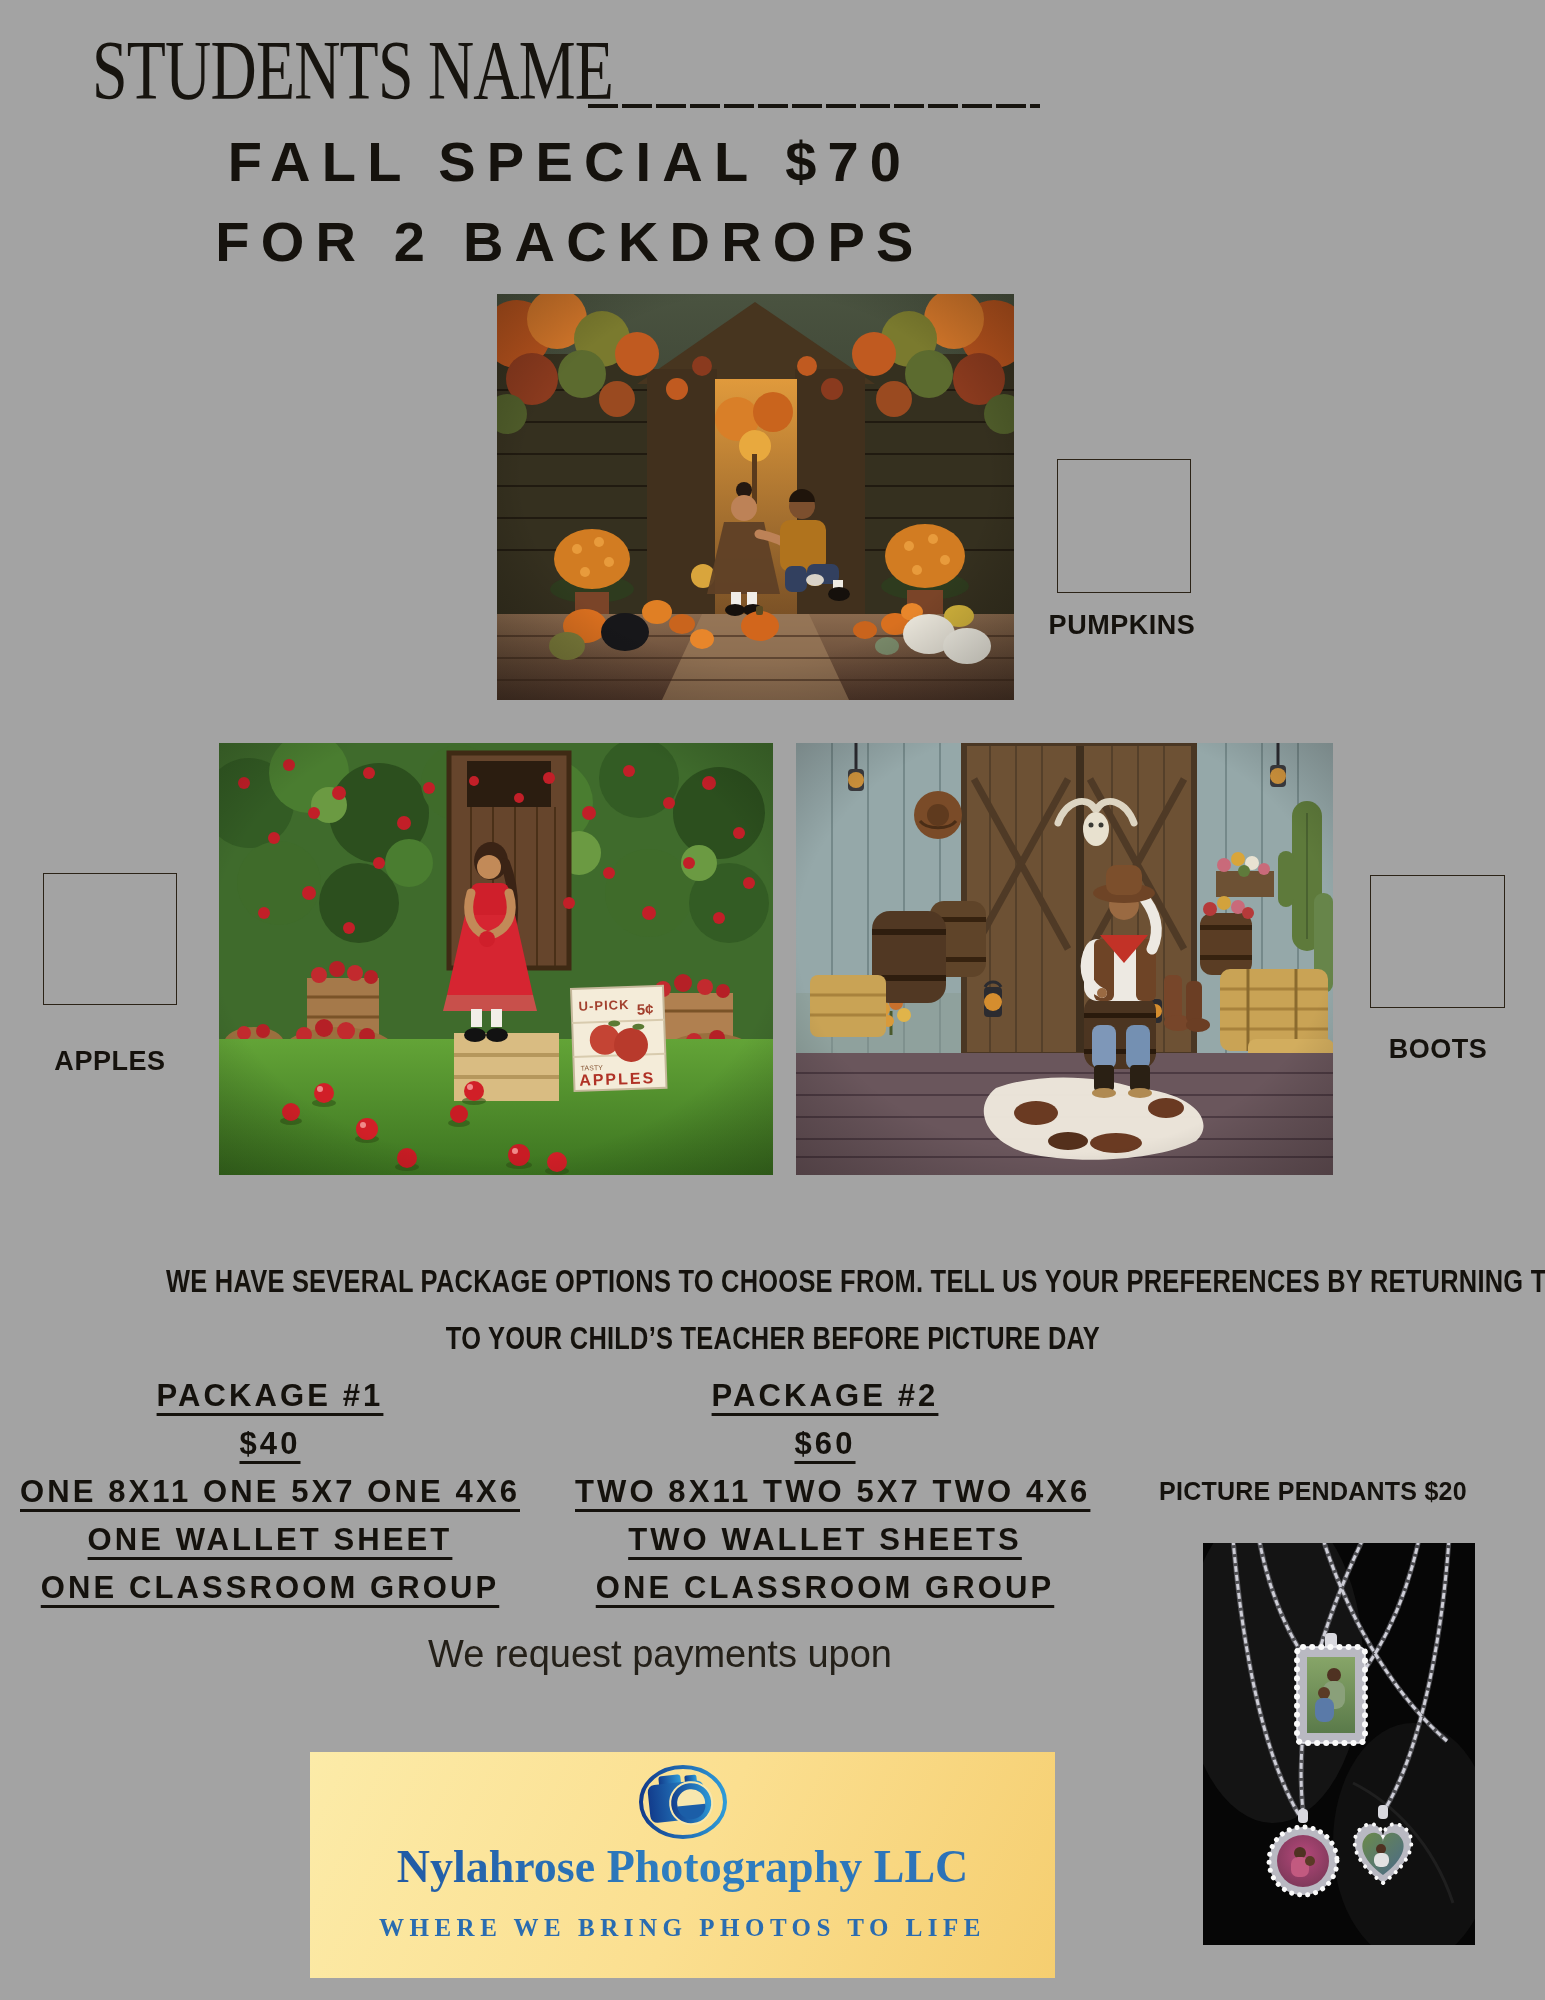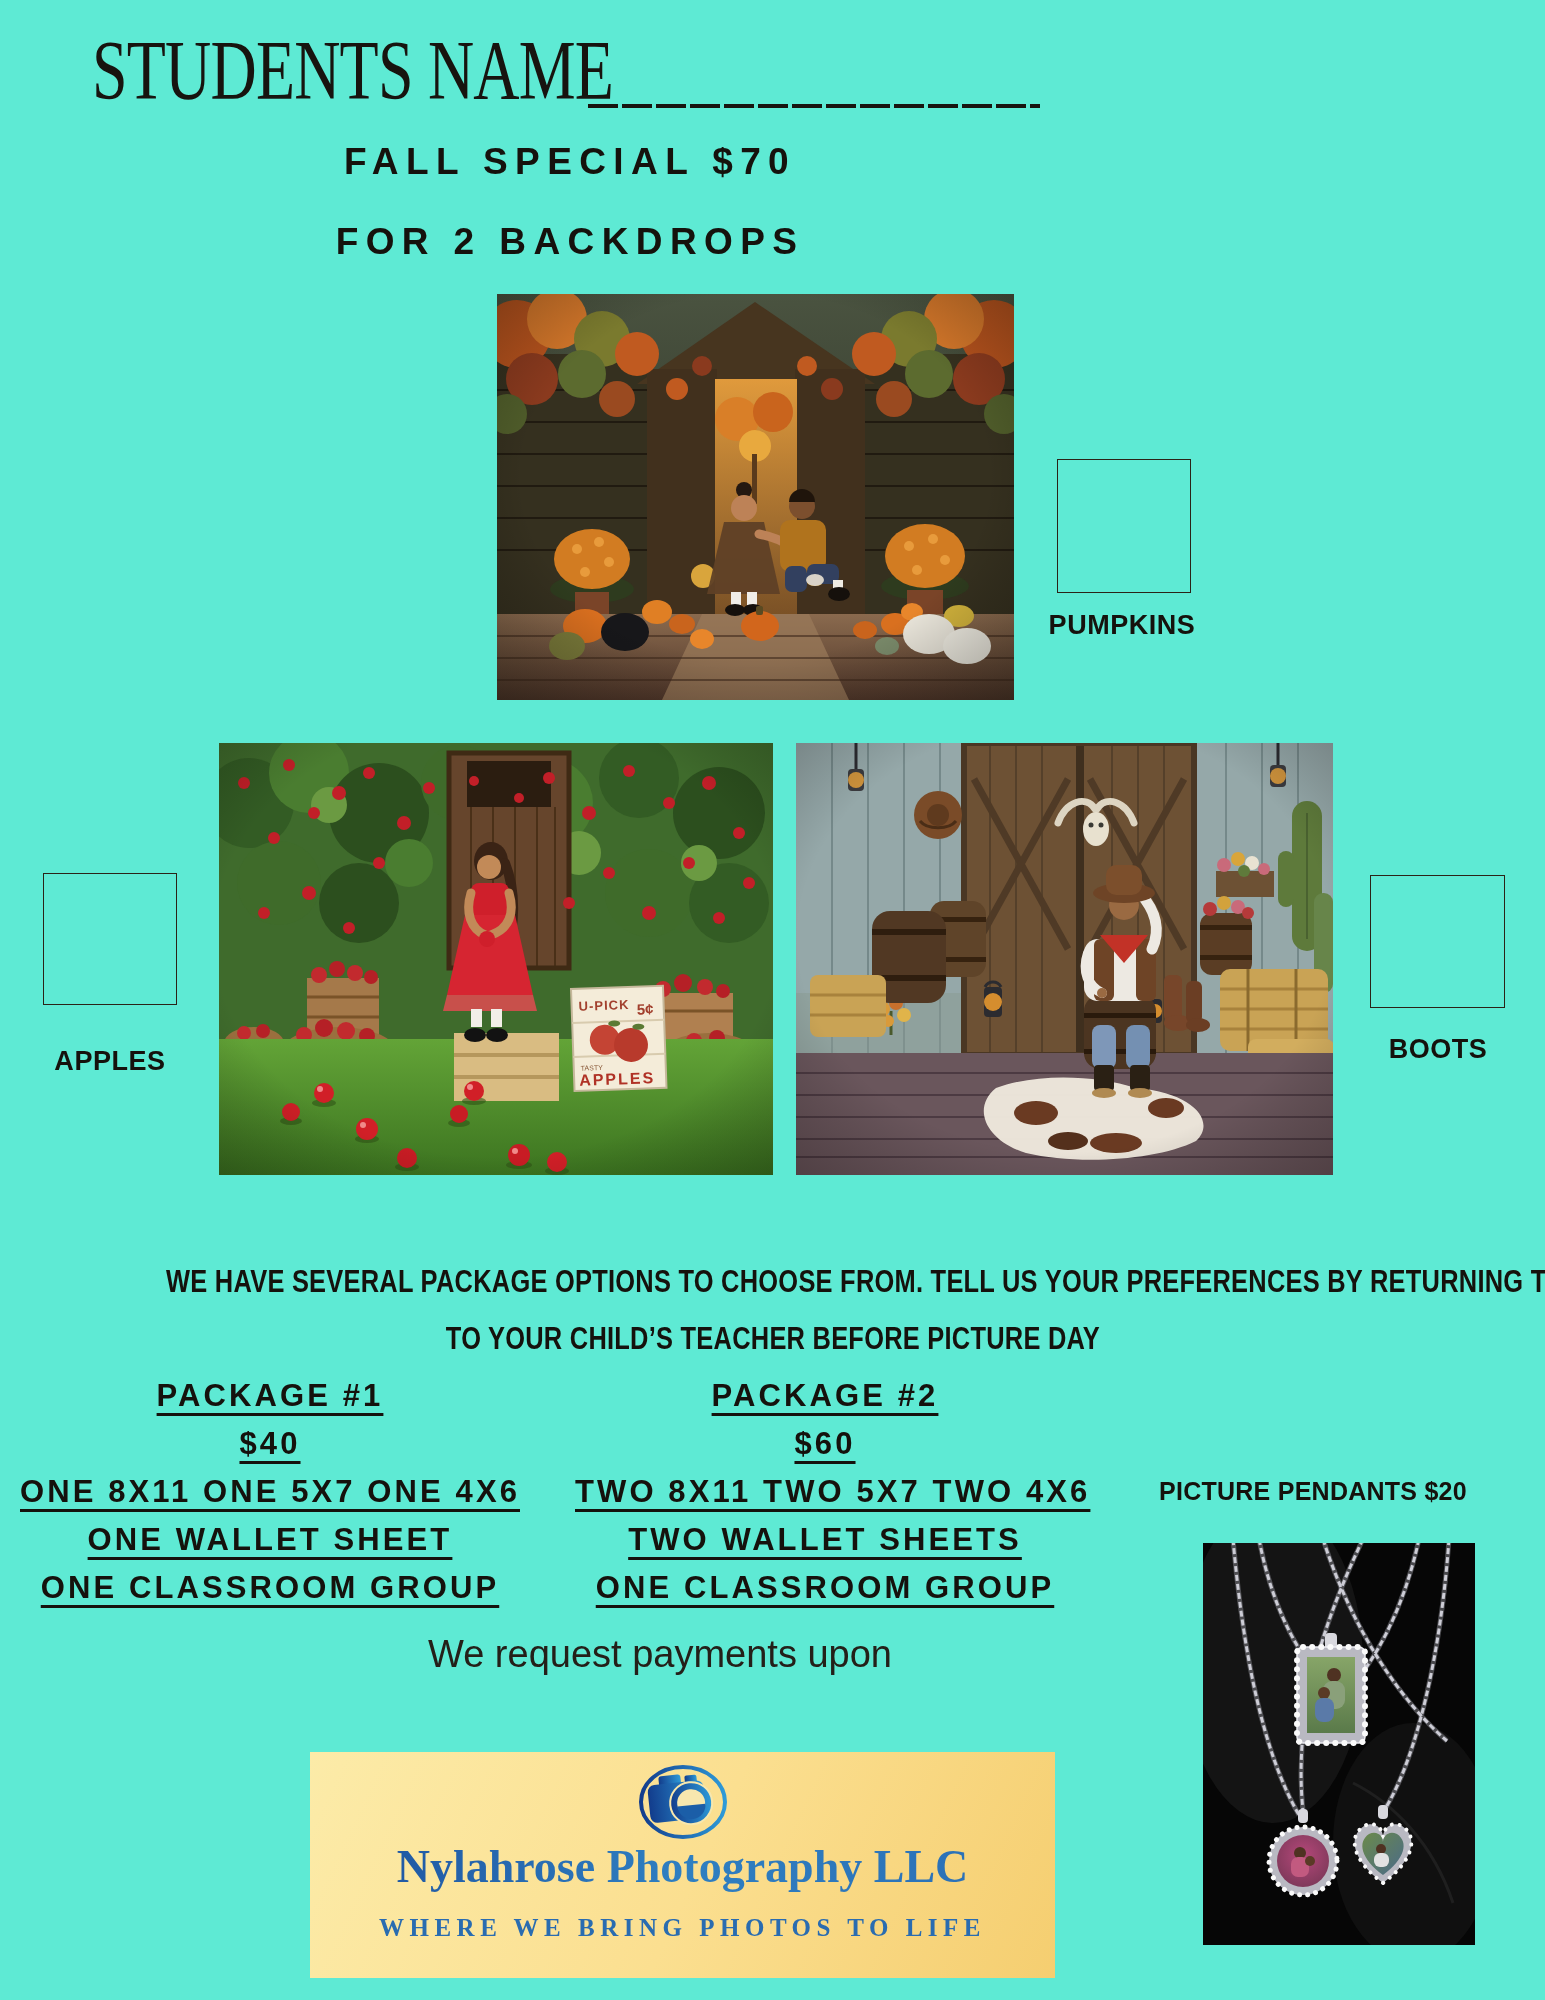--- a/index.html
+++ b/index.html
@@ -1,35 +1,35 @@
 <!DOCTYPE html>
 <html><head>
 <meta charset="utf-8">
 <style>
   html,body{margin:0;padding:0;background:#888;}
   .page{
     position:relative;width:1545px;height:2000px;overflow:hidden;
-    background:#5eead4;
+    background:#a3a3a3;
     font-family:"Liberation Sans",sans-serif;color:#161310;
   }
   
   .masthead{position:absolute;left:92px;top:28px;white-space:nowrap;}
   .masthead .label{
     display:inline-block;font-family:"Liberation Serif",serif;font-weight:400;
     font-size:82px;line-height:1;letter-spacing:-1px;color:#17140f;
     transform:scale(0.78,1.04);transform-origin:0 0;
   }
   .name-line{
     position:absolute;left:588px;top:104px;width:452px;height:4px;
     background:repeating-linear-gradient(90deg,#17140f 0 30px,rgba(0,0,0,0) 30px 34px);
   }
   
   .headline{
     position:absolute;left:130px;top:122px;width:880px;text-align:center;
-    font-weight:bold;font-size:37px;line-height:80px;letter-spacing:0.20em;color:#15120d;
+    font-weight:bold;font-size:56px;line-height:80px;letter-spacing:0.20em;color:#15120d;
   }
   
   .photo{position:absolute;overflow:hidden;}
   .photo svg{display:block;width:100%;height:100%;}
   .photo-pumpkins{left:497px;top:294px;width:517px;height:406px;}
   .photo-apples {left:219px;top:743px;width:554px;height:432px;}
   .photo-boots  {left:796px;top:743px;width:537px;height:432px;}
   .photo-pendants{left:1203px;top:1543px;width:272px;height:402px;}
   
   .checkbox{position:absolute;border:1.6px solid #2b2317;background:transparent;}

